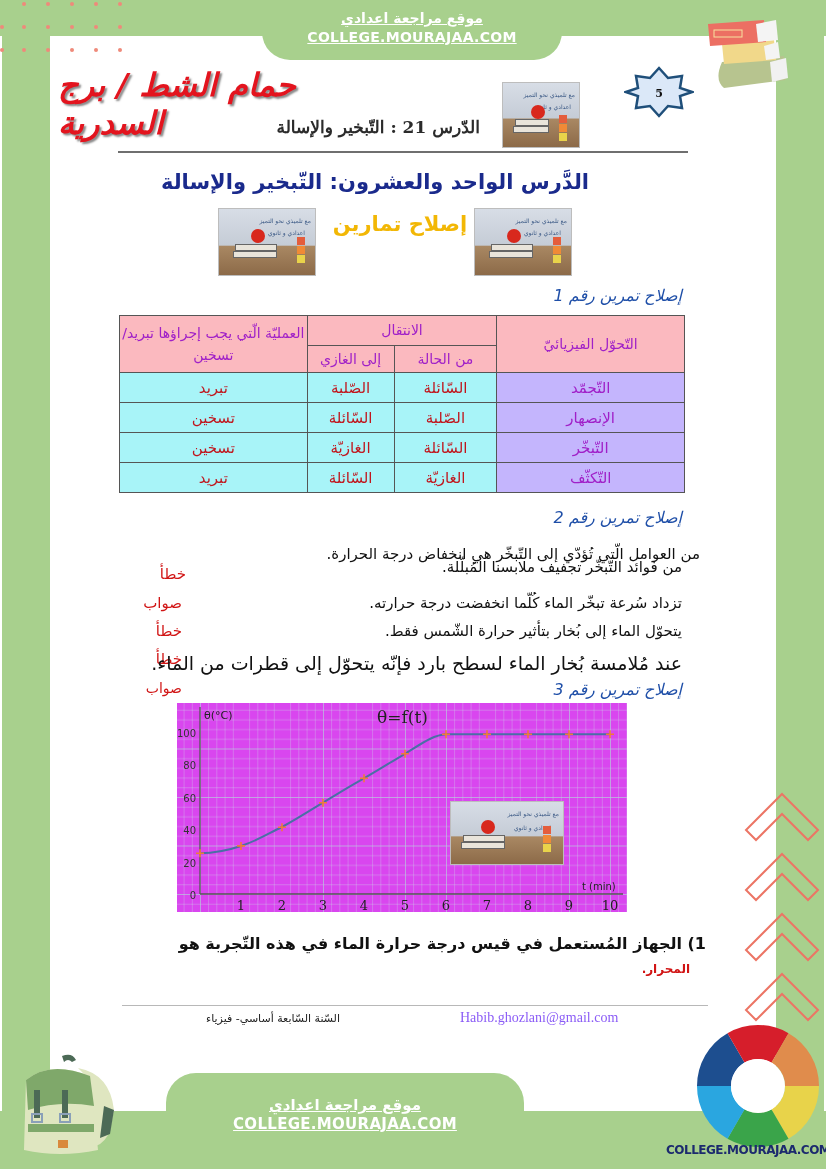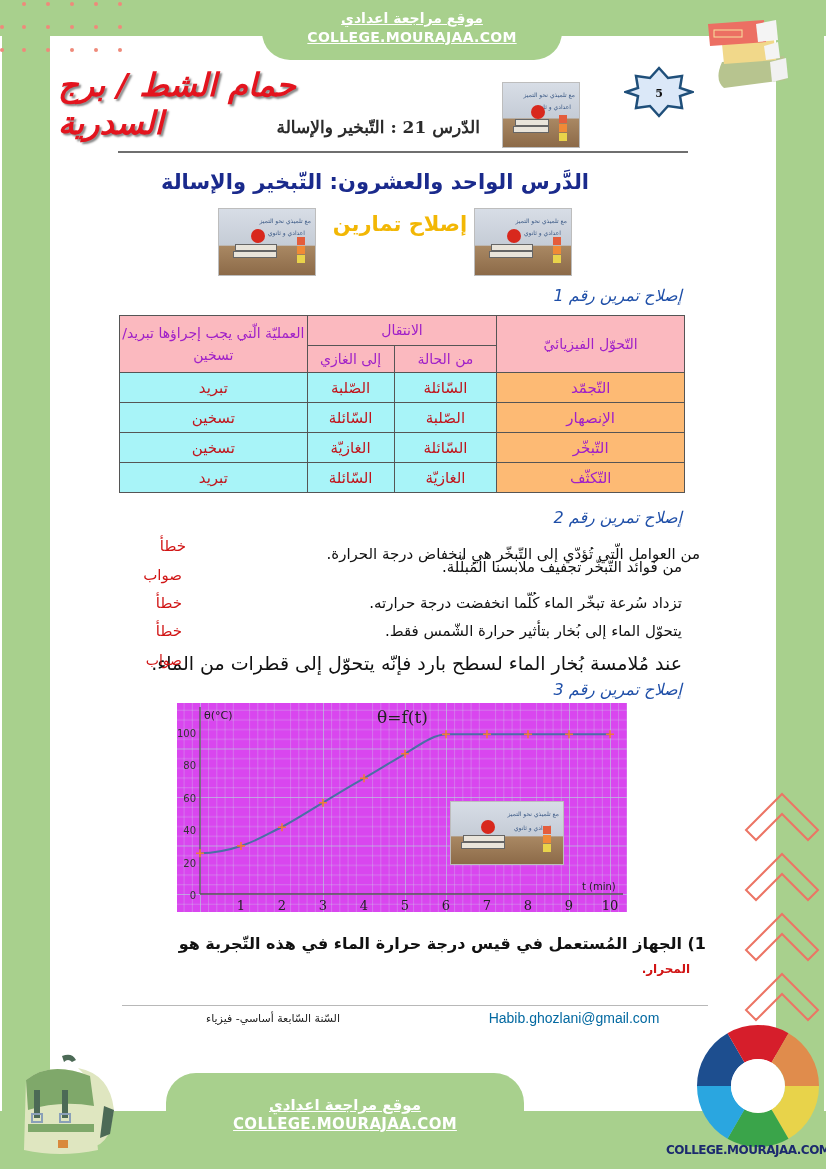--- a/index.html
+++ b/index.html
@@ -26,28 +26,28 @@
   .thumb .txt { position:absolute; font-size:6px; color:#3c5a86; direction:rtl; white-space:nowrap; }
   .header-title { left:200px; top:117px; width:280px; text-align:right; direction:rtl; font-family:"DejaVu Serif", serif; font-weight:bold; font-size:17px; color:#2b2b2b; }
   .rule { left:118px; top:151px; width:570px; height:2px; background:#6f6f6f; }
   .main-title { left:120px; top:170px; width:510px; text-align:center; direction:rtl; font-family:"DejaVu Sans", sans-serif; font-weight:bold; font-size:21px; color:#1a2a8c; }
   .subtitle { left:330px; top:212px; width:140px; text-align:center; direction:rtl; font-weight:bold; font-size:21px; color:#f2b705; }
   .section-head { direction:rtl; text-align:right; font-family:"DejaVu Sans", sans-serif; font-size:16px; color:#1f4fa8;font-style:italic; }
   table.ex1 { position:absolute; left:119px; top:315px; width:566px; border-collapse:collapse; direction:rtl; font-family:"DejaVu Sans", sans-serif; }
   table.ex1 td { border:1px solid #555; text-align:center; padding:0; }
   table.ex1 .hd { background:#fbb9bf; color:#a020c8; font-size:14px; }
   table.ex1 .bd { background:#a8f4f8; color:#c0161d; font-size:15px; height:29px; }
-  table.ex1 .bd.first { color:#a020c8; background:#fdba74; }
+  table.ex1 .bd.first { color:#a020c8; background:#c4b5fd; }
   .stmt { direction:rtl; text-align:right; font-size:15px; color:#111; font-family:"DejaVu Sans", sans-serif; white-space:nowrap; }
-  .verdict { direction:rtl; text-align:right; font-size:15px; color:#d11515; font-family:"DejaVu Sans", sans-serif; }
+  .verdict { direction:rtl; text-align:right; font-size:15px; color:#d11515; font-family:"DejaVu Sans", sans-serif;margin-top:28px; }
   .chart { left:177px; top:703px; width:450px; height:209px; background:#d946ef; overflow:hidden; }
   .q1 { direction:rtl; text-align:right; font-size:16px; font-weight:bold; color:#111; font-family:"DejaVu Sans", sans-serif; }
   .ans { direction:rtl; text-align:right; font-size:12px; font-weight:bold; color:#d11515; font-family:"DejaVu Sans", sans-serif; }
   .footer-rule { left:122px; top:1005px; width:586px; height:1px; background:#b8b8b8; }
-  .footer-email { left:460px; top:1010px; width:228px; font-size:14px; color:#0369a1; font-family:Liberation Sans, sans-serif; text-align:center; }
+  .footer-email { left:460px; top:1010px; width:228px; font-size:14px; color:#8b5cf6; font-family:Liberation Serif, serif; text-align:left; }
   .footer-level { left:120px; top:1012px; width:220px; font-size:11px; color:#222; direction:rtl; text-align:right; }
   .chev { left:736px; width:84px; height:60px; }
   .logo-ring { left:696px; top:1024px; width:124px; height:124px; }
   .logo-text { left:666px; top:1143px; width:160px; text-align:center; font-family:"DejaVu Sans", sans-serif; font-weight:bold; font-size:12px; color:#1c2a6e; letter-spacing:-0.5px; }
   .backpack { left:10px; top:1050px; width:110px; height:110px; }
 </style>
 </head>
 <body>
 
 <div class="abs green top-band"></div>

